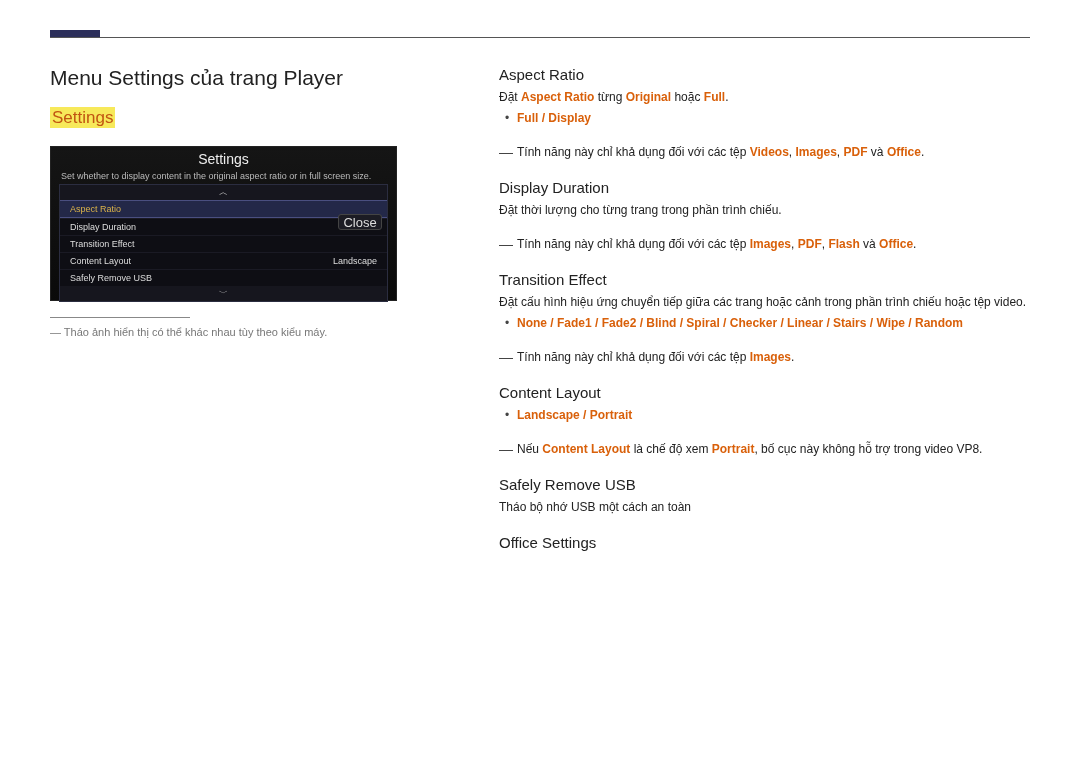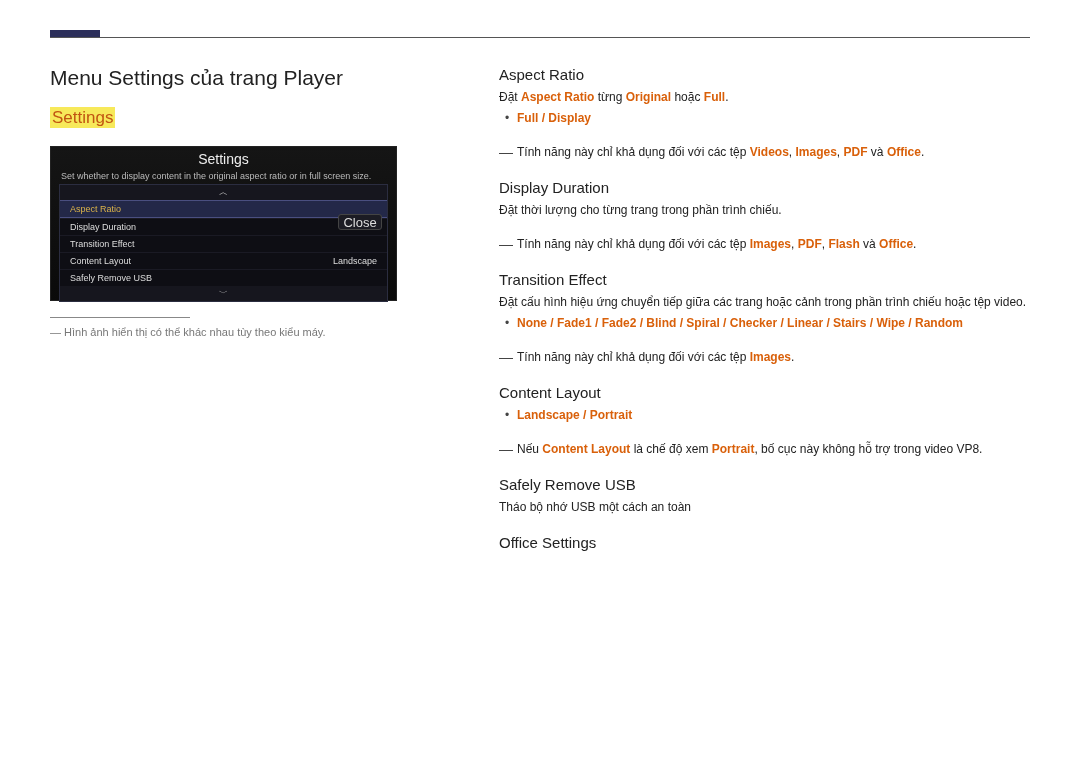--- a/index.html
+++ b/index.html
@@ -177,21 +177,21 @@
             <span>Landscape</span>
           </div>
           <div class="ui-item">
             <span>Safely Remove USB</span>
           </div>
           <div class="ui-arrow">﹀</div>
         </div>
         <div class="ui-close">Close</div>
       </div>
       <hr class="caption-sep">
-      <div class="caption">― <span>Hình ảnh hiển thị có thể khác nhau tùy theo kiểu máy.</span></div>
+      <div class="caption">― <span>Tháo ảnh hiển thị có thể khác nhau tùy theo kiểu máy.</span></div>
     </div>
   </div>
 
   <div class="right">
 
     <div class="block">
       <div class="h3">Aspect Ratio</div>
       <div class="para">
         <span>Đặt </span><span class="hl">Aspect Ratio</span><span> từng </span><span class="hl">Original</span><span> hoặc </span><span class="hl">Full</span><span>.</span>
       </div>

